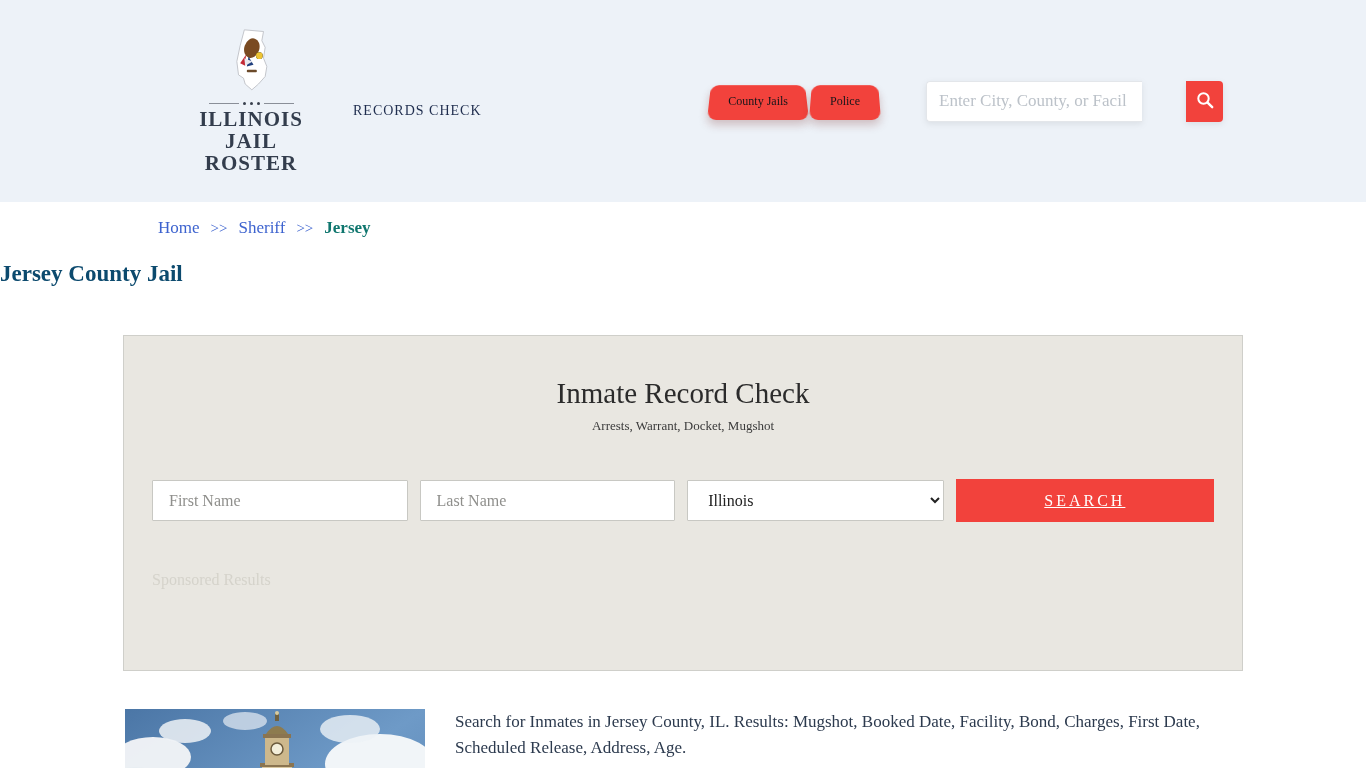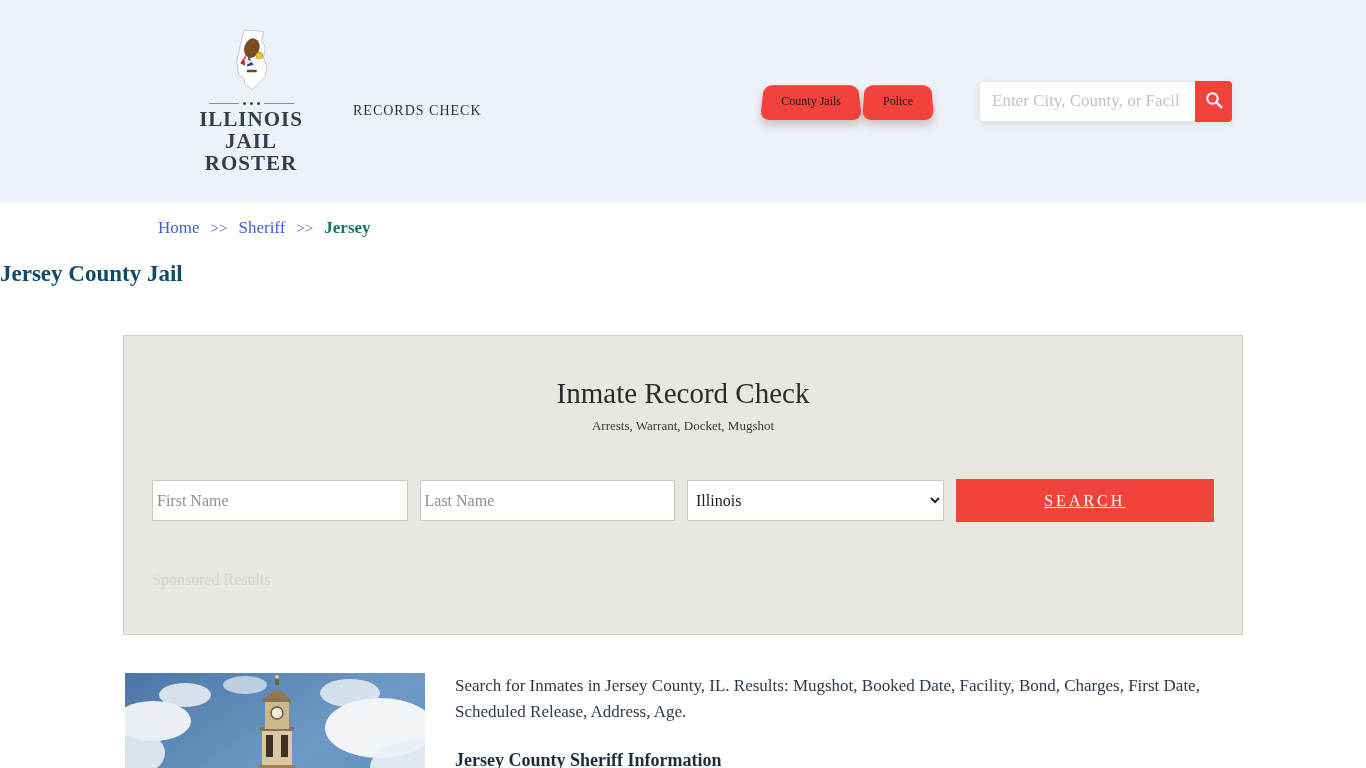--- a/index.html
+++ b/index.html
@@ -33,21 +33,21 @@
   }
   .tab::before {
     content: ""; position: absolute; inset: 0; background: #f2423c;
     border-radius: 9px;
     transform: perspective(55px) rotateX(7deg);
     transform-origin: 50% 100%;
     box-shadow: 0 5px 8px rgba(120, 40, 35, 0.25);
   }
   .tab .tab-label { position: relative; font-size: 12px; color: #16161a; }
 
-  .search-bar { display: flex; margin-right: 11px; height: 41px; filter: drop-shadow(0 2px 3px rgba(0,0,0,0.08)); }
+  .search-bar { display: flex; margin-right: 20px; height: 41px; filter: drop-shadow(0 2px 3px rgba(0,0,0,0.08)); gap: 44px; }
   .search-input {
     width: 216px; height: 41px; border: 1px solid #e3e6ea; border-right: none;
     border-radius: 4px 0 0 4px; background: #ffffff; padding: 0 12px;
     font-family: "Liberation Serif", "DejaVu Serif", serif;
     font-size: 17px; color: #5a616b; outline: none;
   }
   .search-input::placeholder { color: #bcc2c9; }
   .search-btn {
     width: 37px; height: 41px; background: #f2423c; border: none;
     border-radius: 0 4px 4px 0; cursor: pointer;
@@ -65,28 +65,28 @@
 
   
   .page-title {
     text-align: left; margin-top: 23px;
     font-size: 23px; font-weight: bold; color: #0c4a6e;
   }
 
   
   .check-box {
     width: 1120px; margin: 48px auto 0; background: #e9e7e1;
-    border: 1px solid #cfcfca; padding: 41px 28px 0; height: 300px;
+    border: 1px solid #cfcfca; padding: 41px 28px 0; height: 336px;
   }
   .check-title { text-align: center; font-size: 29px; color: #2b2b2b; font-weight: normal; }
   .check-subtitle { text-align: center; font-size: 13px; color: #3b3b3b; margin-top: 8px; }
   .check-form { display: flex; gap: 12px; margin-top: 46px; }
   .field {
     height: 41px; border: 1px solid #c8c8c3; border-radius: 1px; background: #ffffff;
-    padding: 0 4px; font-family: "Liberation Serif", "DejaVu Serif", serif;
+    padding: 0 16px; font-family: "Liberation Serif", "DejaVu Serif", serif;
     font-size: 16px; color: #333; outline: none;
   }
   .field::placeholder { color: #8f8f8c; }
   .field-first { width: 257px; }
   .field-last  { width: 257px; }
   .field-state { width: 258px; color: #222; }
   .search-submit {
     width: 260px; height: 43px; margin-top: -1px; background: #f2423c; border: none;
     color: #ffffff; font-family: "Liberation Serif", "DejaVu Serif", serif;
     font-size: 16px; letter-spacing: 3px; cursor: pointer; text-decoration: underline;

